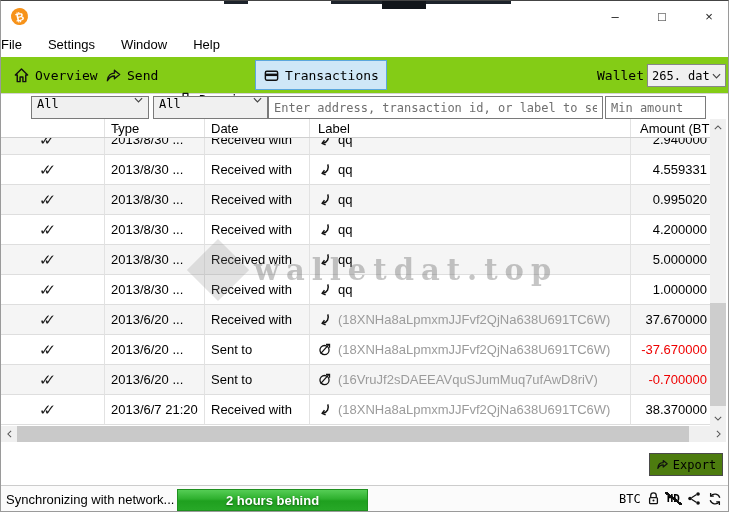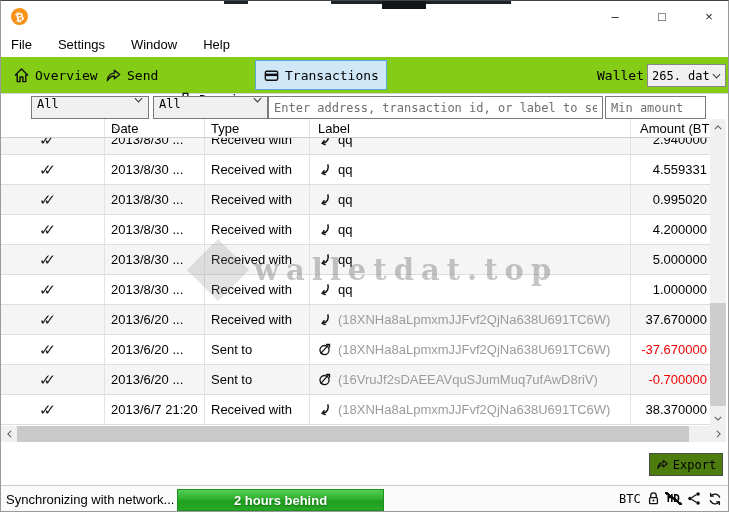--- a/index.html
+++ b/index.html
@@ -17,21 +17,21 @@
   .title-text{position:absolute;left:34px;top:7px;font-size:13px;}
   .strip0{position:absolute;left:223px;top:0;width:24px;height:3px;background:#1d232b;}
   .strip1{position:absolute;left:330px;top:0;width:180px;height:3px;background:#1d232b;}
   .strip2{position:absolute;left:381px;top:0;width:44px;height:8px;background:#11151a;}
   .win-btn{position:absolute;top:4px;width:32px;height:22px;display:flex;align-items:center;
     justify-content:center;font-size:13px;color:#222;cursor:default;}
   .win-min{left:598px;} .win-max{left:645px;} .win-close{left:692px;}
 
   
   .menubar{position:absolute;left:0;top:30px;width:100%;height:26px;display:flex;
-    align-items:center;padding-left:10px;gap:26px;font-size:13px;background:#fff;}
+    align-items:center;gap:26px;font-size:13px;background:#fff;}
   .menu-item{cursor:default;}
 
   
   .toolbar{position:absolute;left:0;top:56px;width:100%;height:37px;background:#84cc16;
     border-bottom:1px solid #d4d4d4;}
   .tb-btn{position:absolute;top:3px;height:30px;display:flex;align-items:center;gap:5px;
     padding:0 7px;font-size:13px;border:1px solid transparent;}
   .tb-btn svg{flex:0 0 auto;}
   .tb-overview{left:4px;} .tb-send{left:96px;} .tb-receive{left:168px;margin-top:24px;}
   .tb-transactions{left:254px;background:var(--tabbg,#cfe7f7);border:1px solid var(--tabborder,#5ca7dd);}
@@ -98,21 +98,21 @@
   
   .export-row{position:absolute;left:0;top:441px;width:100%;height:43px;background:#fff;}
   .export-btn{position:absolute;left:648px;top:11px;width:74px;height:23px;background:#4d7c0f;
     border:1px solid #4a4a4a;display:flex;align-items:center;justify-content:center;gap:4px;
     font-family:"DejaVu Sans Mono",monospace;font-size:12px;}
 
   
   .statusbar{position:absolute;left:0;top:484px;width:100%;height:28px;background:#fbfbfb;
     border-top:1px solid #cccccc;}
   .status-text{position:absolute;left:5px;top:6px;font-size:13px;}
-  .progress{position:absolute;left:176px;top:3px;width:207px;height:22px;
+  .progress{position:absolute;left:176px;top:3px;width:191px;height:22px;
     border:1px solid #1f8f1f;background:linear-gradient(to bottom,#55cd55 0%,#2eb02e 45%,#1fa01f 55%,#27a827 100%);
     display:flex;align-items:center;justify-content:center;}
   .progress-label{color:#fff;font-size:13px;font-weight:bold;text-shadow:0 1px 2px rgba(0,60,0,0.6);}
   .status-icons{position:absolute;right:6px;top:5px;display:flex;align-items:center;gap:6px;}
   .btc-unit{font-family:"DejaVu Sans Mono",monospace;font-size:12px;}
   .hd-off{position:relative;font-family:"DejaVu Sans Mono",monospace;font-size:11px;font-weight:bold;padding:0 1px;}
   .hd-off::after{content:"";position:absolute;left:-1px;right:-1px;top:0;bottom:0;
     background:linear-gradient(to top right,transparent 44%,#111 44%,#111 56%,transparent 56%);}
   .icon-box{display:inline-flex;align-items:center;justify-content:center;}
 </style>
@@ -206,22 +206,22 @@
   </div>
 
   <div class="tablewrap">
     <span class="sort-chev">
       <svg width="8" height="5" viewBox="0 0 10 6">
           <path d="M1 1 L5 5 L9 1" fill="none" stroke="#666" stroke-width="1.2"></path>
         </svg>
     </span>
     <div class="thead">
       <div class="hcell"></div>
+      <div class="hcell">Type</div>
       <div class="hcell">Date</div>
-      <div class="hcell">Type</div>
       <div class="hcell h-label">Label</div>
       <div class="hcell h-amount">Amount (BT</div>
     </div>
     <div class="tbody">
         <div class="trow alt">
     <div class="cell cell-status">
       <span class="confirm-glyph">✓✓</span>
     </div>
     <div class="cell cell-date">2013/8/30 ...</div>
     <div class="cell cell-type">Received with</div>

